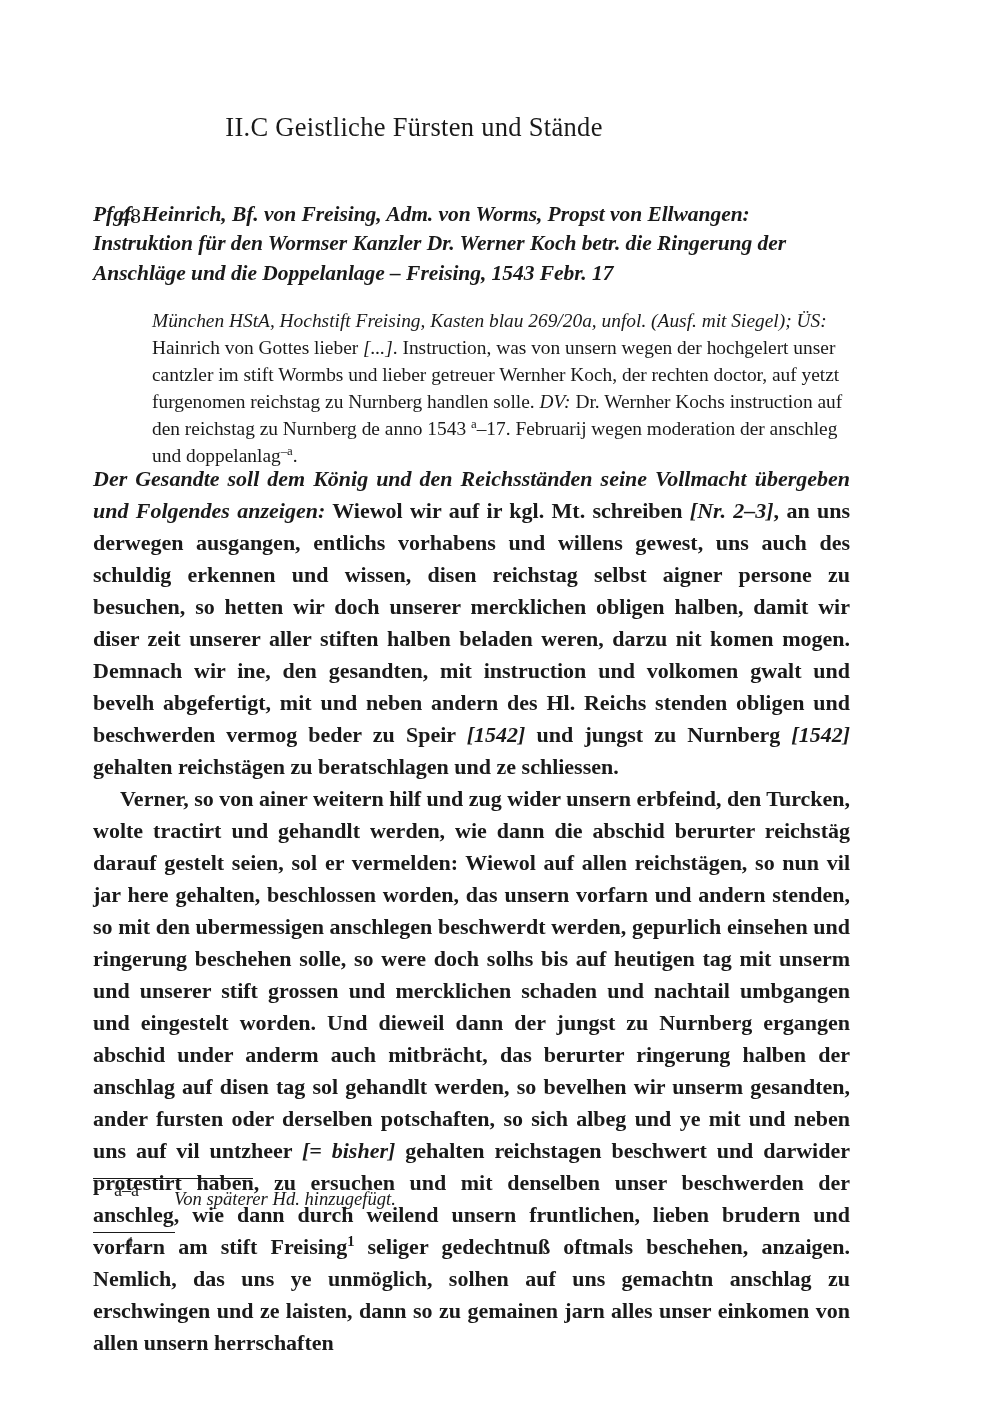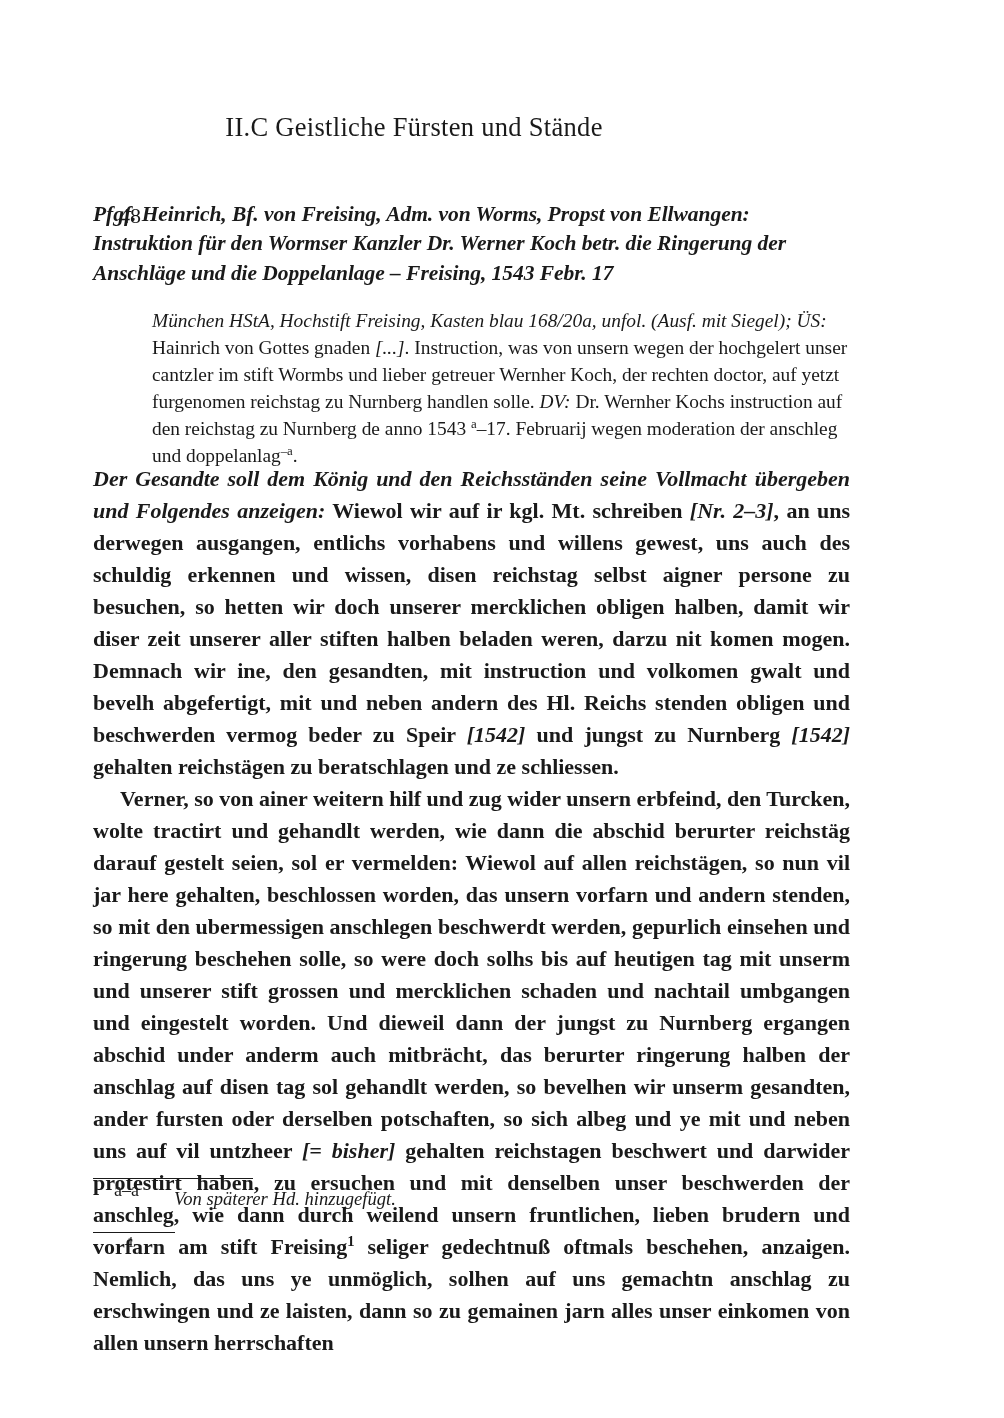--- a/index.html
+++ b/index.html
@@ -134,22 +134,22 @@
 <div class="page">
 
   <div class="running-head">II.C Geistliche Fürsten und Stände</div>
 
   <div class="doc-heading">
     <div class="doc-number">48</div>
     <div class="doc-title">Pfgf. Heinrich, Bf. von Freising, Adm. von Worms, Propst von Ellwangen: Instruktion für den Wormser Kanzler Dr. Werner Koch betr. die Ringerung der Anschläge und die Doppelanlage – Freising, 1543 Febr. 17</div>
   </div>
 
   <div class="provenance">
-    <span class="it">München HStA, Hochstift Freising, Kasten blau 168/20a, unfol. (Ausf. mit Siegel);</span>
-    <span class="it">ÜS:</span><span> </span><span>Hainrich von Gottes gnaden</span><span> </span><span class="it">[...]</span><span>. Instruction, was von unsern wegen der hochgelert unser cantzler im stift Wormbs und lieber getreuer Wernher Koch, der rechten doctor, auf yetzt furgenomen reichstag zu Nurnberg handlen solle.</span>
+    <span class="it">München HStA, Hochstift Freising, Kasten blau 269/20a, unfol. (Ausf. mit Siegel);</span>
+    <span class="it">ÜS:</span><span> </span><span>Hainrich von Gottes lieber</span><span> </span><span class="it">[...]</span><span>. Instruction, was von unsern wegen der hochgelert unser cantzler im stift Wormbs und lieber getreuer Wernher Koch, der rechten doctor, auf yetzt furgenomen reichstag zu Nurnberg handlen solle.</span>
     <span class="it">DV:</span><span> </span><span>Dr. Wernher Kochs instruction auf den reichstag zu Nurnberg de anno 1543</span>
     <span class="sup">a</span><span>–</span><span>17. Februarij wegen moderation der anschleg und doppelanlag</span><span class="sup">–a</span><span>.</span>
   </div>
 
   <div class="body-text">
       <p><span class="it">Der Gesandte soll dem König und den Reichsständen seine Vollmacht übergeben und Folgendes anzeigen:</span><span> Wiewol wir auf ir kgl. Mt. schreiben </span><span class="it">[Nr. 2–3]</span><span>, an uns derwegen ausgangen, entlichs vorhabens und willens gewest, uns auch des schuldig erkennen und wissen, disen reichstag selbst aigner persone zu besuchen, so hetten wir doch unserer mercklichen obligen halben, damit wir diser zeit unserer aller stiften halben beladen weren, darzu nit komen mogen. Demnach wir ine, den gesandten, mit instruction und volkomen gwalt und bevelh abgefertigt, mit und neben andern des Hl. Reichs stenden obligen und beschwerden vermog beder zu Speir </span><span class="it">[1542]</span><span> und jungst zu Nurnberg </span><span class="it">[1542]</span><span> gehalten reichstägen zu beratschlagen und ze schliessen.</span></p>
       <p class="indent"><span>Verner, so von ainer weitern hilf und zug wider unsern erbfeind, den Turcken, wolte tractirt und gehandlt werden, wie dann die abschid berurter reichstäg darauf gestelt seien, sol er vermelden: Wiewol auf allen reichstägen, so nun vil jar here gehalten, beschlossen worden, das unsern vorfarn und andern stenden, so mit den ubermessigen anschlegen beschwerdt werden, gepurlich einsehen und ringerung beschehen solle, so were doch solhs bis auf heutigen tag mit unserm und unserer stift grossen und mercklichen schaden und nachtail umbgangen und eingestelt worden. Und dieweil dann der jungst zu Nurnberg ergangen abschid under anderm auch mitbrächt, das berurter ringerung halben der anschlag auf disen tag sol gehandlt werden, so bevelhen wir unserm gesandten, ander fursten oder derselben potschaften, so sich albeg und ye mit und neben uns auf vil untzheer </span><span class="it">[= bisher]</span><span> gehalten reichstagen beschwert und darwider protestirt haben, zu ersuchen und mit denselben unser beschwerden der anschleg, wie dann durch weilend unsern fruntlichen, lieben brudern und vorfarn am stift Freising</span><span class="sup">1</span><span> seliger gedechtnuß oftmals beschehen, anzaigen. Nemlich, das uns ye unmöglich, solhen auf uns gemachtn anschlag zu erschwingen und ze laisten, dann so zu gemainen jarn alles unser einkomen von allen unsern herrschaften</span></p>
     </div>
 
   <div class="notes">

